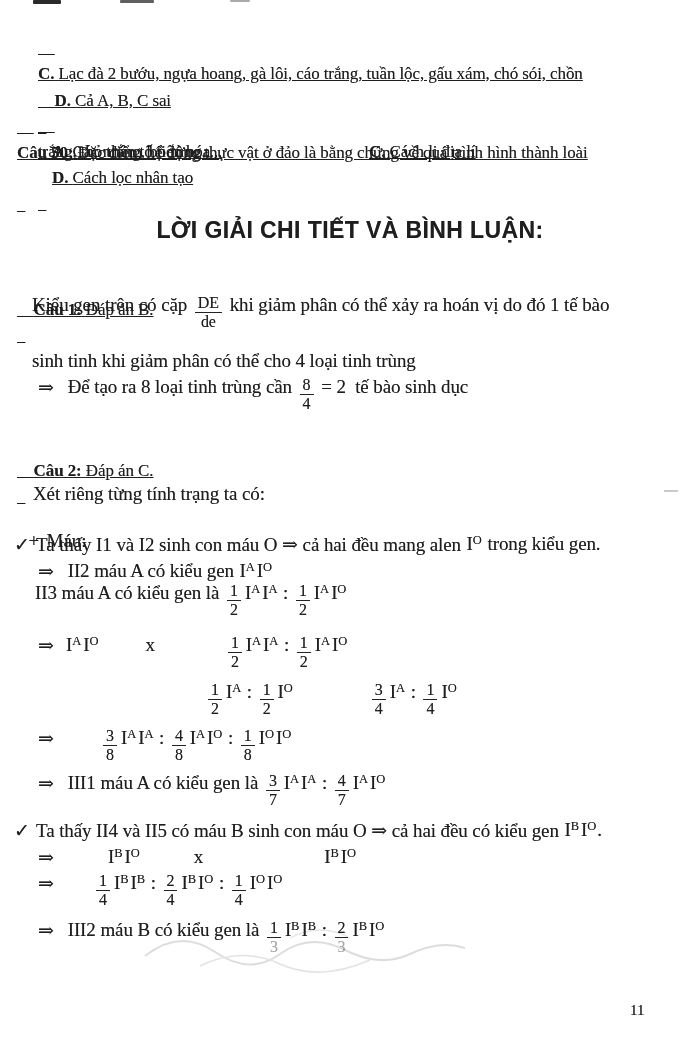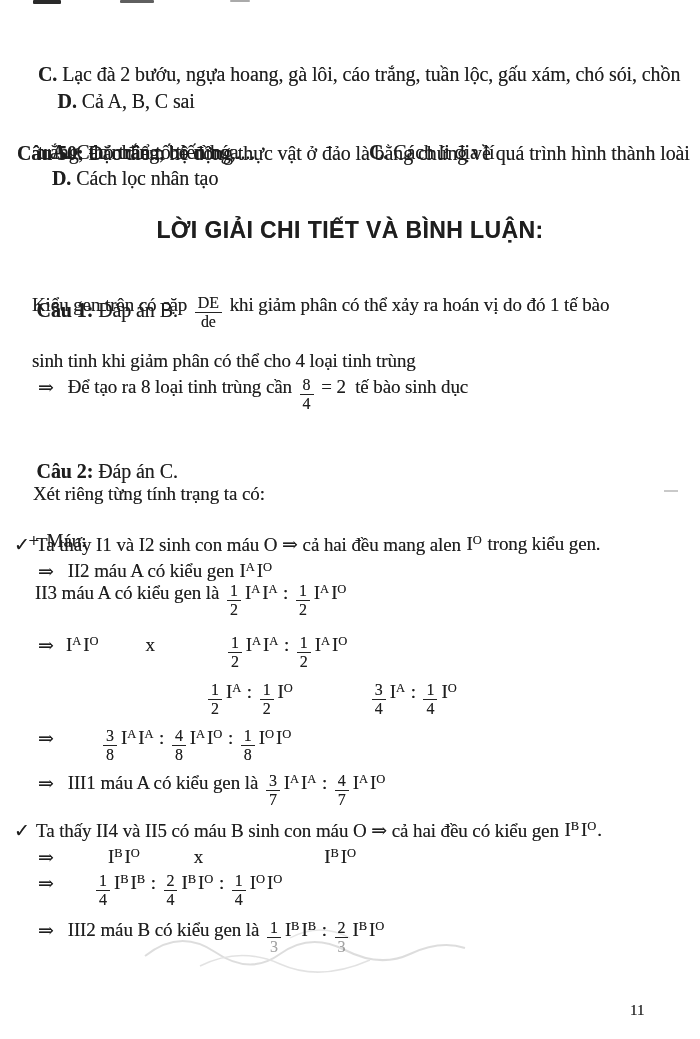--- a/index.html
+++ b/index.html
@@ -4,21 +4,21 @@
 <style>
   html,body{margin:0;padding:0;background:#e8e8e8;}
   #page{
     position:relative;width:700px;height:1039px;background:#ffffff;
     font-family:"Liberation Serif","DejaVu Serif",serif;
     color:#1e1e1e;overflow:hidden;
     text-shadow:0 0 .5px rgba(25,25,25,.55);
   }
   .abs{position:absolute;white-space:pre;}
   .b{font-weight:bold;}
-  .t20{font-size:20px;line-height:26px;letter-spacing:-0.1px;}
+  .t20{font-size:17px;line-height:26px;letter-spacing:-0.1px;text-decoration:underline;}
   .t19{font-size:19px;letter-spacing:-0.1px;}
   .row{display:flex;align-items:flex-start;white-space:pre;}
   .arr{display:inline-block;width:25px;}
   .gap{display:inline-block;height:1px;}
   .frac{display:inline-block;text-align:center;font-size:16px;line-height:1.12;margin:0 3px;vertical-align:middle;}
   .frac .nu{display:block;padding:0 3px;border-bottom:1.4px solid #222;}
   .frac .de{display:block;padding:0 3px;}
   .gene{white-space:nowrap;margin:0 1px;}
   .gene sup{font-size:12.5px;line-height:0;vertical-align:6px;letter-spacing:0;}
   .marker{display:inline-block;width:22px;}

